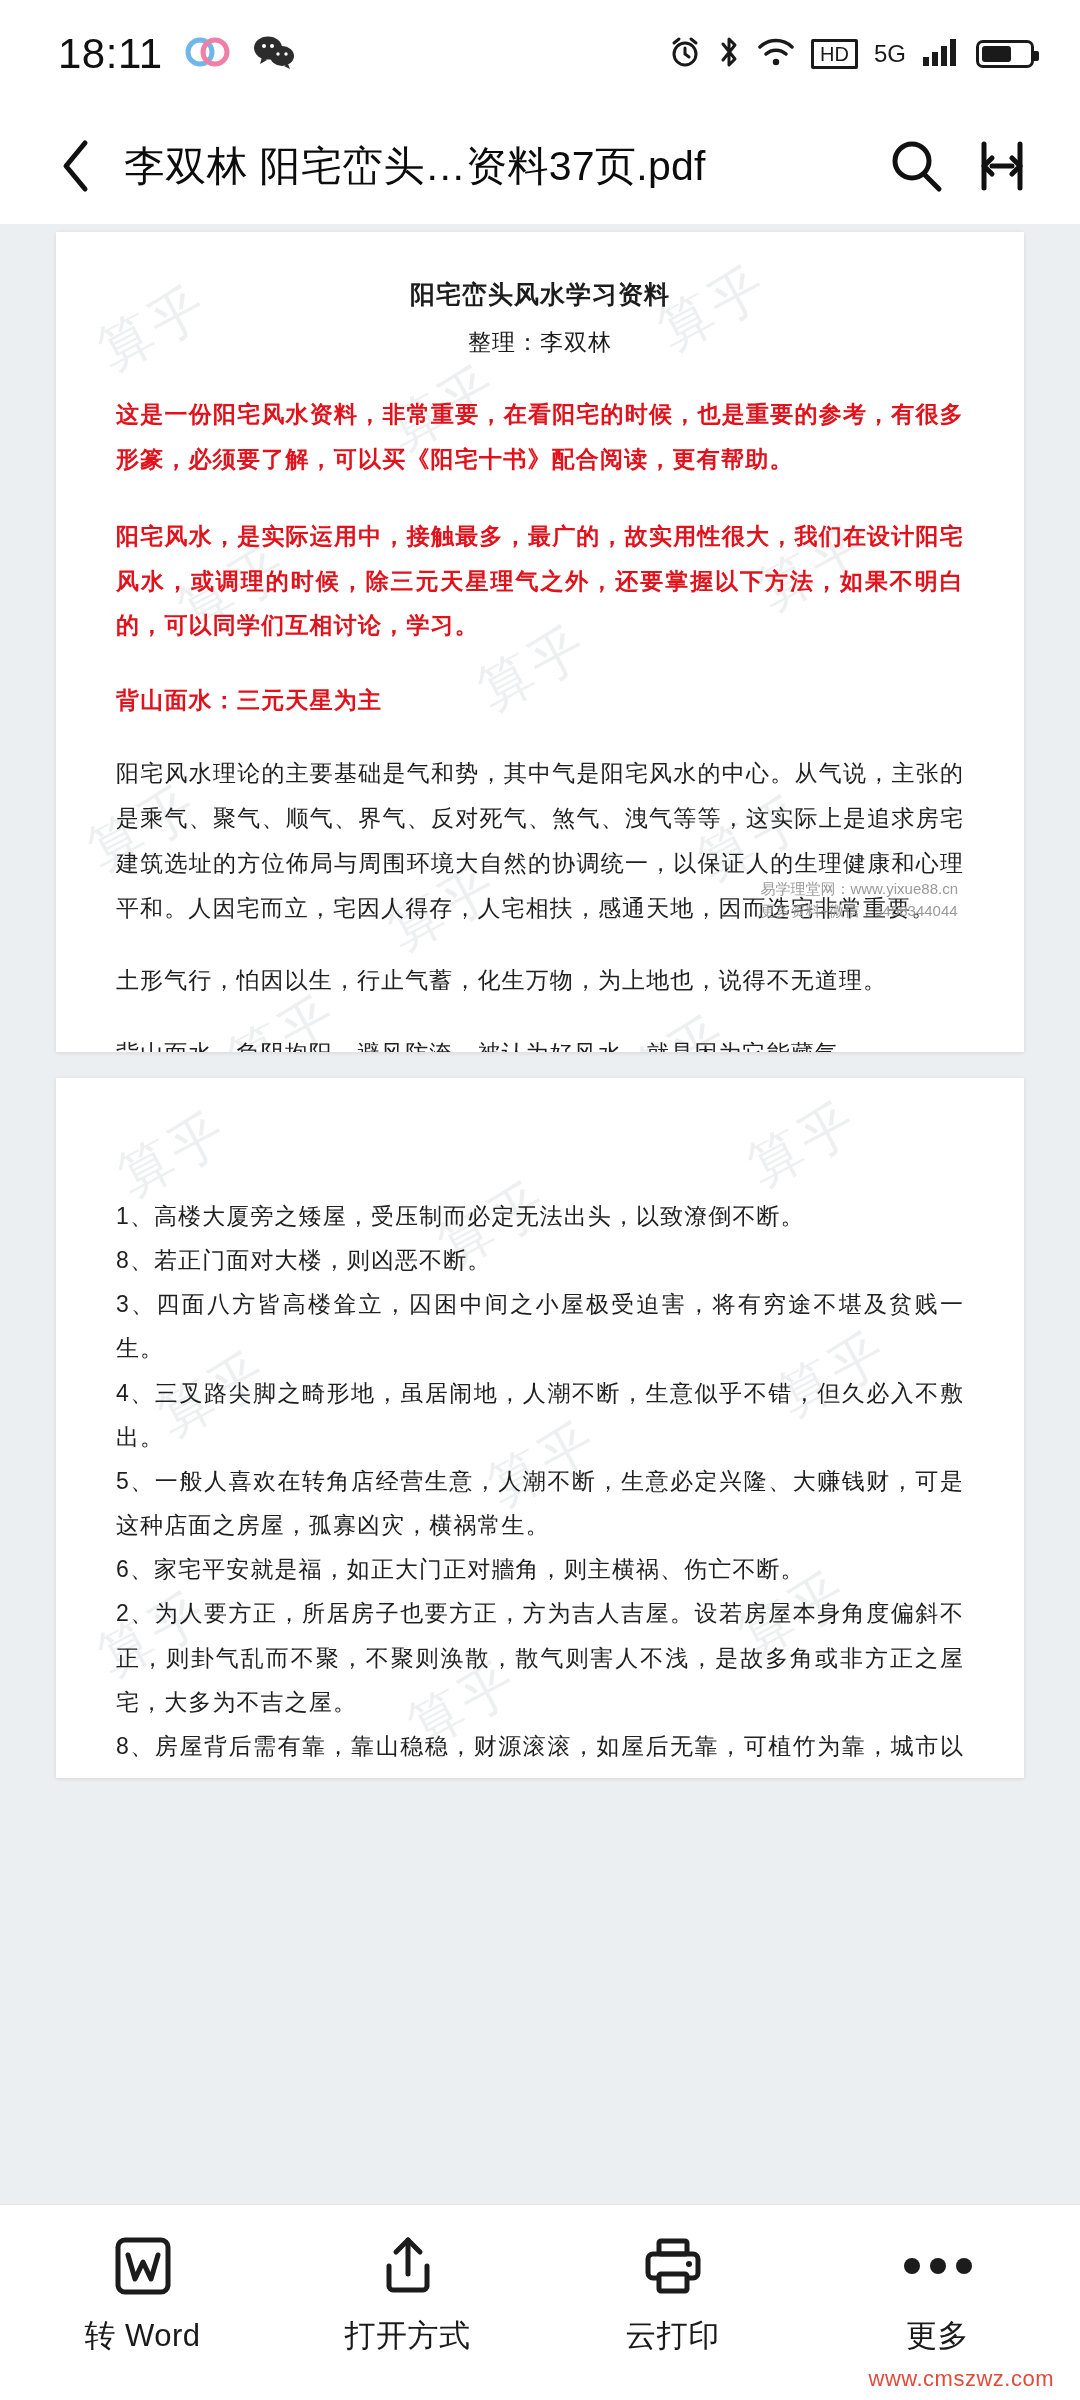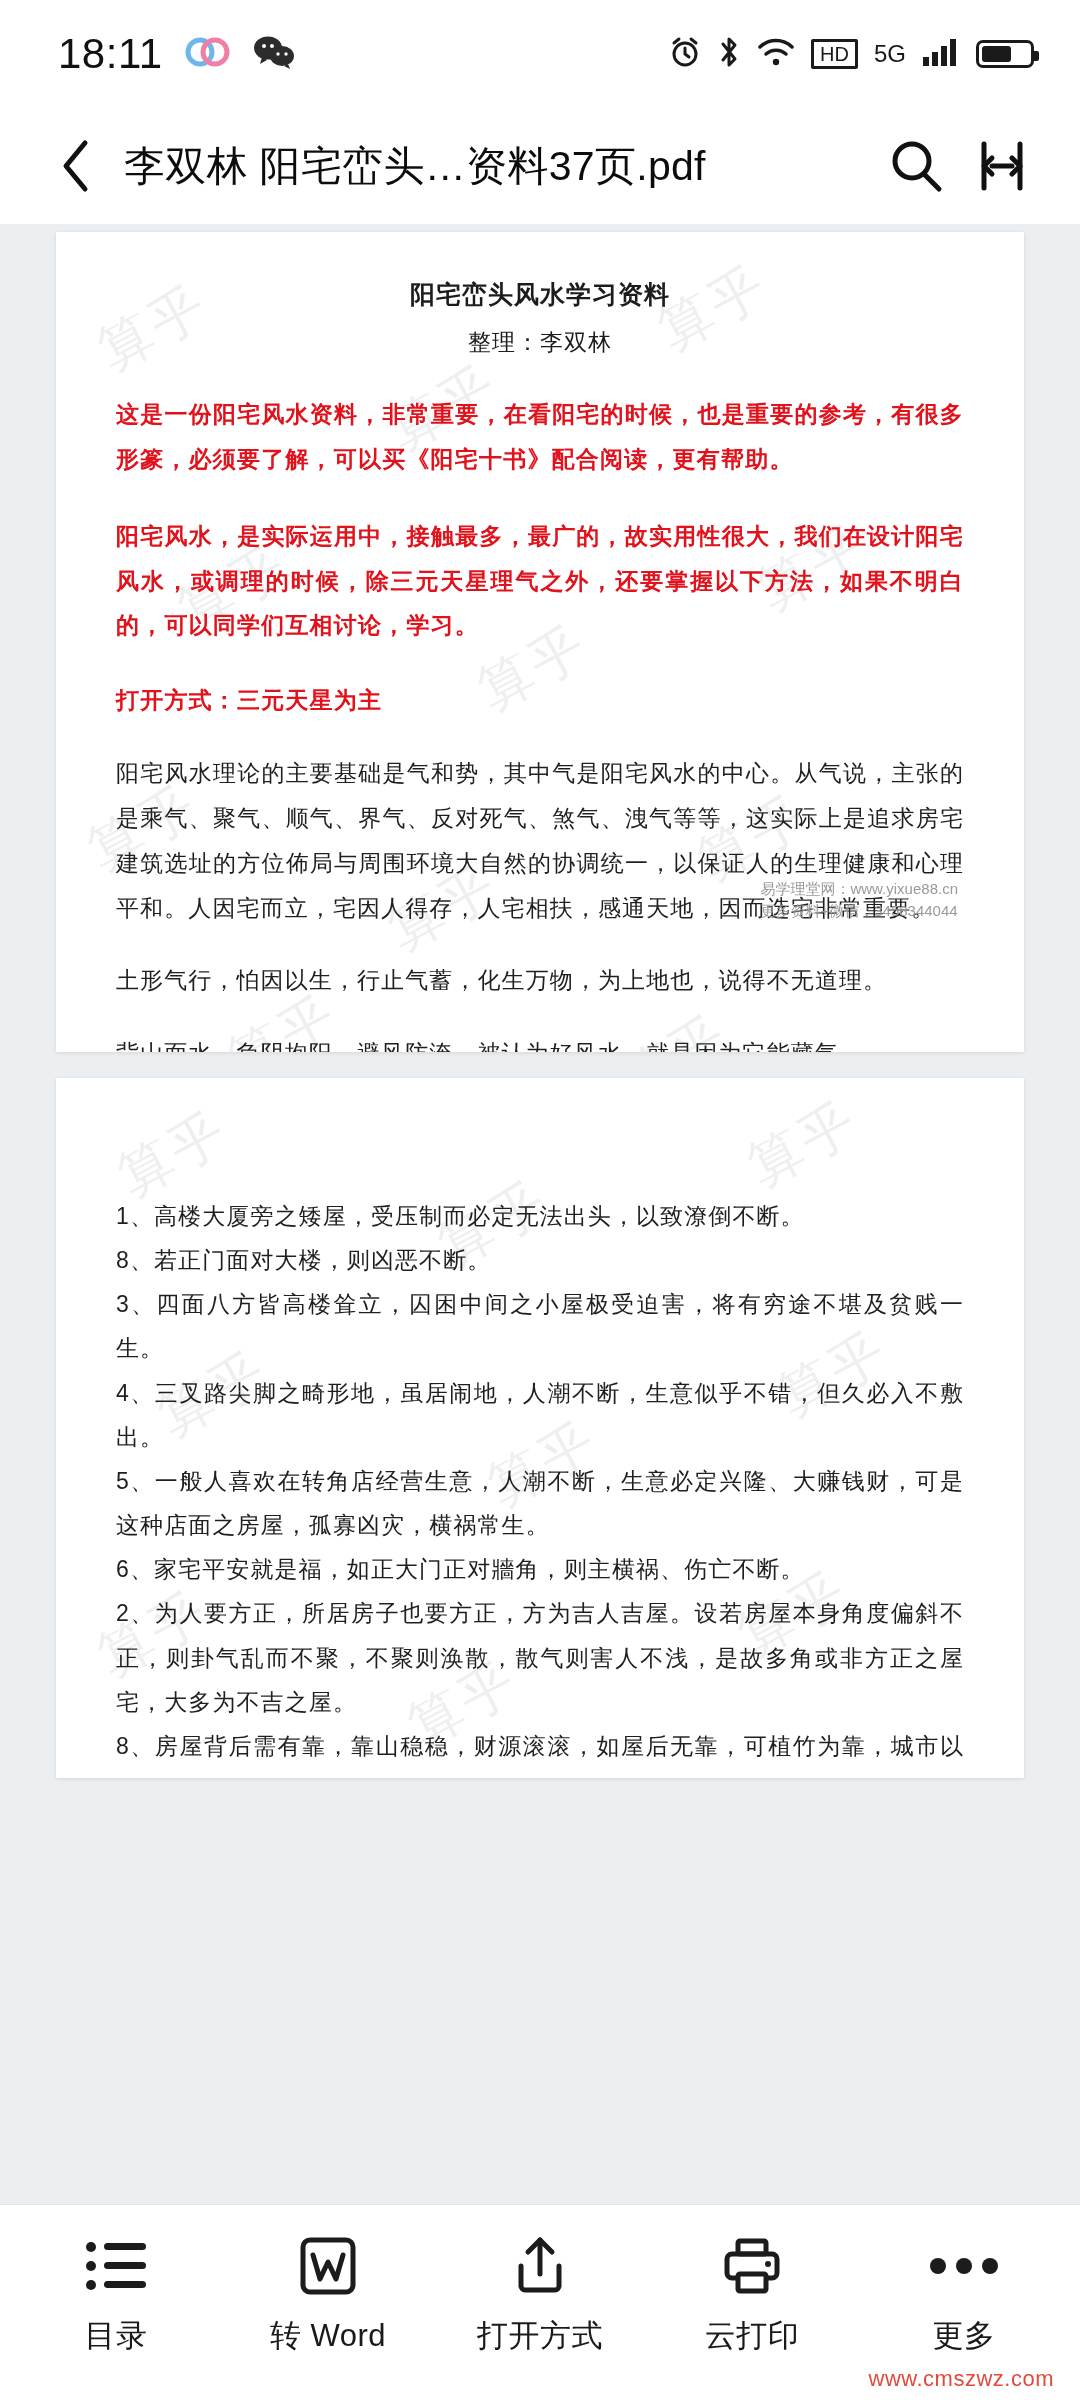--- a/index.html
+++ b/index.html
@@ -357,21 +357,21 @@
         <span style="left:170px; top:770px;">算乎</span>
         <span style="left:560px; top:790px;">算乎</span>
       </div>
 
       <div class="page-inner">
         <div class="doc-h1">阳宅峦头风水学习资料</div>
         <div class="doc-h2">整理：李双林</div>
 
         <p class="p-red">这是一份阳宅风水资料，非常重要，在看阳宅的时候，也是重要的参考，有很多形篆，必须要了解，可以买《阳宅十书》配合阅读，更有帮助。</p>
         <p class="p-red p-red2">阳宅风水，是实际运用中，接触最多，最广的，故实用性很大，我们在设计阳宅风水，或调理的时候，除三元天星理气之外，还要掌握以下方法，如果不明白的，可以同学们互相讨论，学习。</p>
-        <p class="p-red p-red3">打开方式：三元天星为主</p>
+        <p class="p-red p-red3">背山面水：三元天星为主</p>
 
         <p class="p-body">阳宅风水理论的主要基础是气和势，其中气是阳宅风水的中心。从气说，主张的是乘气、聚气、顺气、界气、反对死气、煞气、洩气等等，这实际上是追求房宅建筑选址的方位佈局与周围环境大自然的协调统一，以保证人的生理健康和心理平和。人因宅而立，宅因人得存，人宅相扶，感通天地，因而选宅非常重要。</p>
         <p class="p-body">土形气行，怕因以生，行止气蓄，化生万物，为上地也，说得不无道理。</p>
         <p class="p-body">背山面水，负阴抱阳，避风防淹，被认为好风水，就是因为它能藏气。</p>
 
       </div>
 
       <div class="stamp">
         <div class="l1">易学理堂网：www.yixue88.cn</div>
         <div class="l2">更多资料+微信：3458344044</div>
@@ -401,33 +401,20 @@
         <p class="list-line">2、为人要方正，所居房子也要方正，方为吉人吉屋。设若房屋本身角度偏斜不正，则卦气乱而不聚，不聚则涣散，散气则害人不浅，是故多角或非方正之屋宅，大多为不吉之屋。</p>
         <p class="list-line">8、房屋背后需有靠，靠山稳稳，财源滚滚，如屋后无靠，可植竹为靠，城市以屋后有屋为靠。</p>
 
       </div>
     </div>
 
   </div>
 
   <div class="toolbar">
 
-    <div class="tb-item">
-      <div class="tb-icon">
-        <svg width="62" height="52" viewBox="0 0 62 52">
-          <circle cx="6" cy="7" r="5" fill="#1c1c1c"></circle>
-          <circle cx="6" cy="26" r="5" fill="#1c1c1c"></circle>
-          <circle cx="6" cy="45" r="5" fill="#1c1c1c"></circle>
-          <rect x="19" y="3" width="42" height="7" rx="3.5" fill="#1c1c1c"></rect>
-          <rect x="19" y="22" width="42" height="7" rx="3.5" fill="#1c1c1c"></rect>
-          <rect x="19" y="41" width="42" height="7" rx="3.5" fill="#1c1c1c"></rect>
-        </svg>
-      </div>
-      <div class="tb-label">目录</div>
-    </div>
 
     <div class="tb-item">
       <div class="tb-icon">
         <svg width="56" height="58" viewBox="0 0 56 58">
           <rect x="3" y="3" width="50" height="52" rx="7" fill="none" stroke="#1c1c1c" stroke-width="5"></rect>
           <path d="M13 18 L20 42 L28 25 L36 42 L43 18" fill="none" stroke="#1c1c1c" stroke-width="5" stroke-linecap="round" stroke-linejoin="round"></path>
         </svg>
       </div>
       <div class="tb-label">转 Word</div>
     </div>

